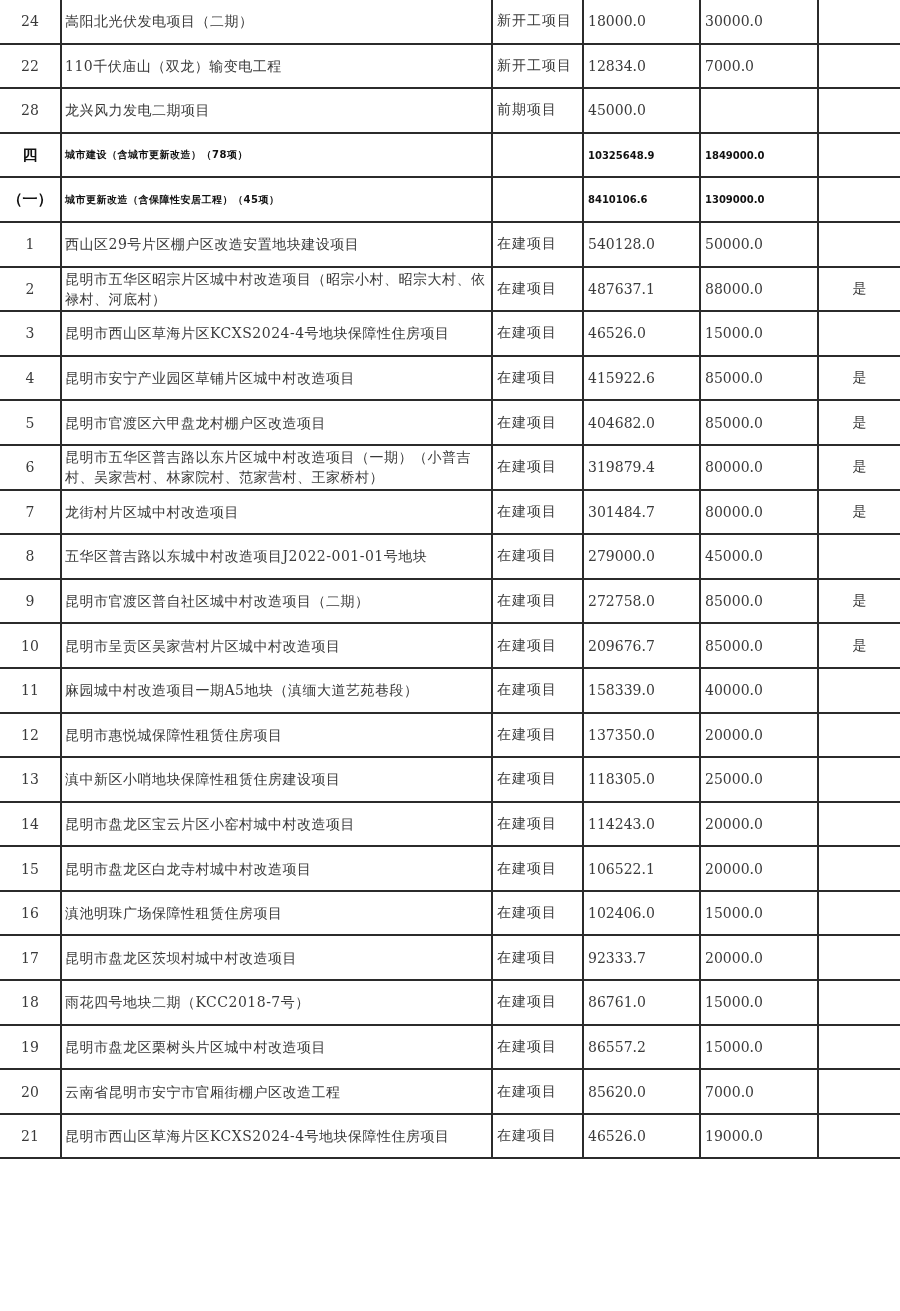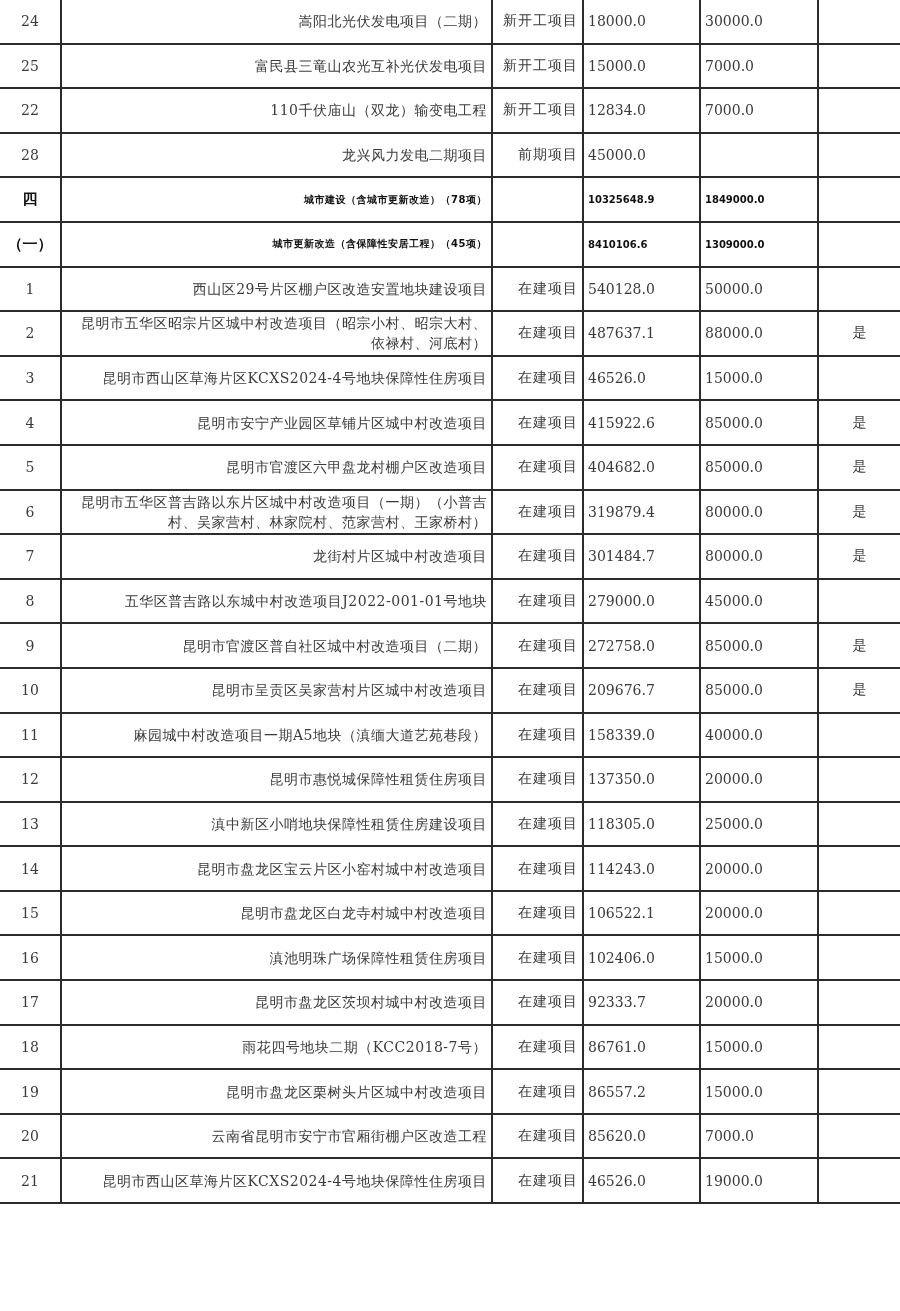--- a/index.html
+++ b/index.html
@@ -1,22 +1,22 @@
 <!DOCTYPE html>
 <html><head>
 <meta charset="utf-8">
 <style>
   html, body { margin:0; padding:0; background:#ffffff; }
   body { width:900px; height:1311px; overflow:hidden; position:relative;
          font-family: "DejaVu Serif", "Liberation Serif", serif; color:#3a3a3a; }
   table { position:absolute; left:0; top:-2px; border-collapse:collapse; table-layout:fixed; width:900px; }
   td { border:2px solid #2b2b2b; height:42.6px; padding:0 4px; font-size:14px; vertical-align:middle; overflow:hidden; }
   td.no { text-align:center; }
-  td.name { text-align:right; padding-left:13px; line-height:20px; letter-spacing:0.5px; }
-  td.type { text-align:right; letter-spacing:1px; }
+  td.name { text-align:left; padding-left:3px; line-height:20px; letter-spacing:0.5px; }
+  td.type { text-align:left; letter-spacing:1px; }
   td.num { text-align:left; }
   td.flag { text-align:center; }
   tr.bold td { font-weight:bold; color:#111; font-family: "DejaVu Sans", "Liberation Sans", sans-serif; font-size:10px; }
   tr.bold td.no { font-size:15px; }
   td:first-child { border-left:0; }
   td:last-child { border-right:0; }
 </style>
 </head>
 <body>
 
@@ -32,28 +32,20 @@
   <tbody id="tbody">
       <tr>
     <td class="no">24</td>
     <td class="name">嵩阳北光伏发电项目（二期）</td>
     <td class="type">新开工项目</td>
     <td class="num">18000.0</td>
     <td class="num">30000.0</td>
     <td class="flag"></td>
   </tr>
       <tr>
-    <td class="no">25</td>
-    <td class="name">富民县三竜山农光互补光伏发电项目</td>
-    <td class="type">新开工项目</td>
-    <td class="num">15000.0</td>
-    <td class="num">7000.0</td>
-    <td class="flag"></td>
-  </tr>
-      <tr>
     <td class="no">22</td>
     <td class="name">110千伏庙山（双龙）输变电工程</td>
     <td class="type">新开工项目</td>
     <td class="num">12834.0</td>
     <td class="num">7000.0</td>
     <td class="flag"></td>
   </tr>
       <tr>
     <td class="no">28</td>
     <td class="name">龙兴风力发电二期项目</td>

